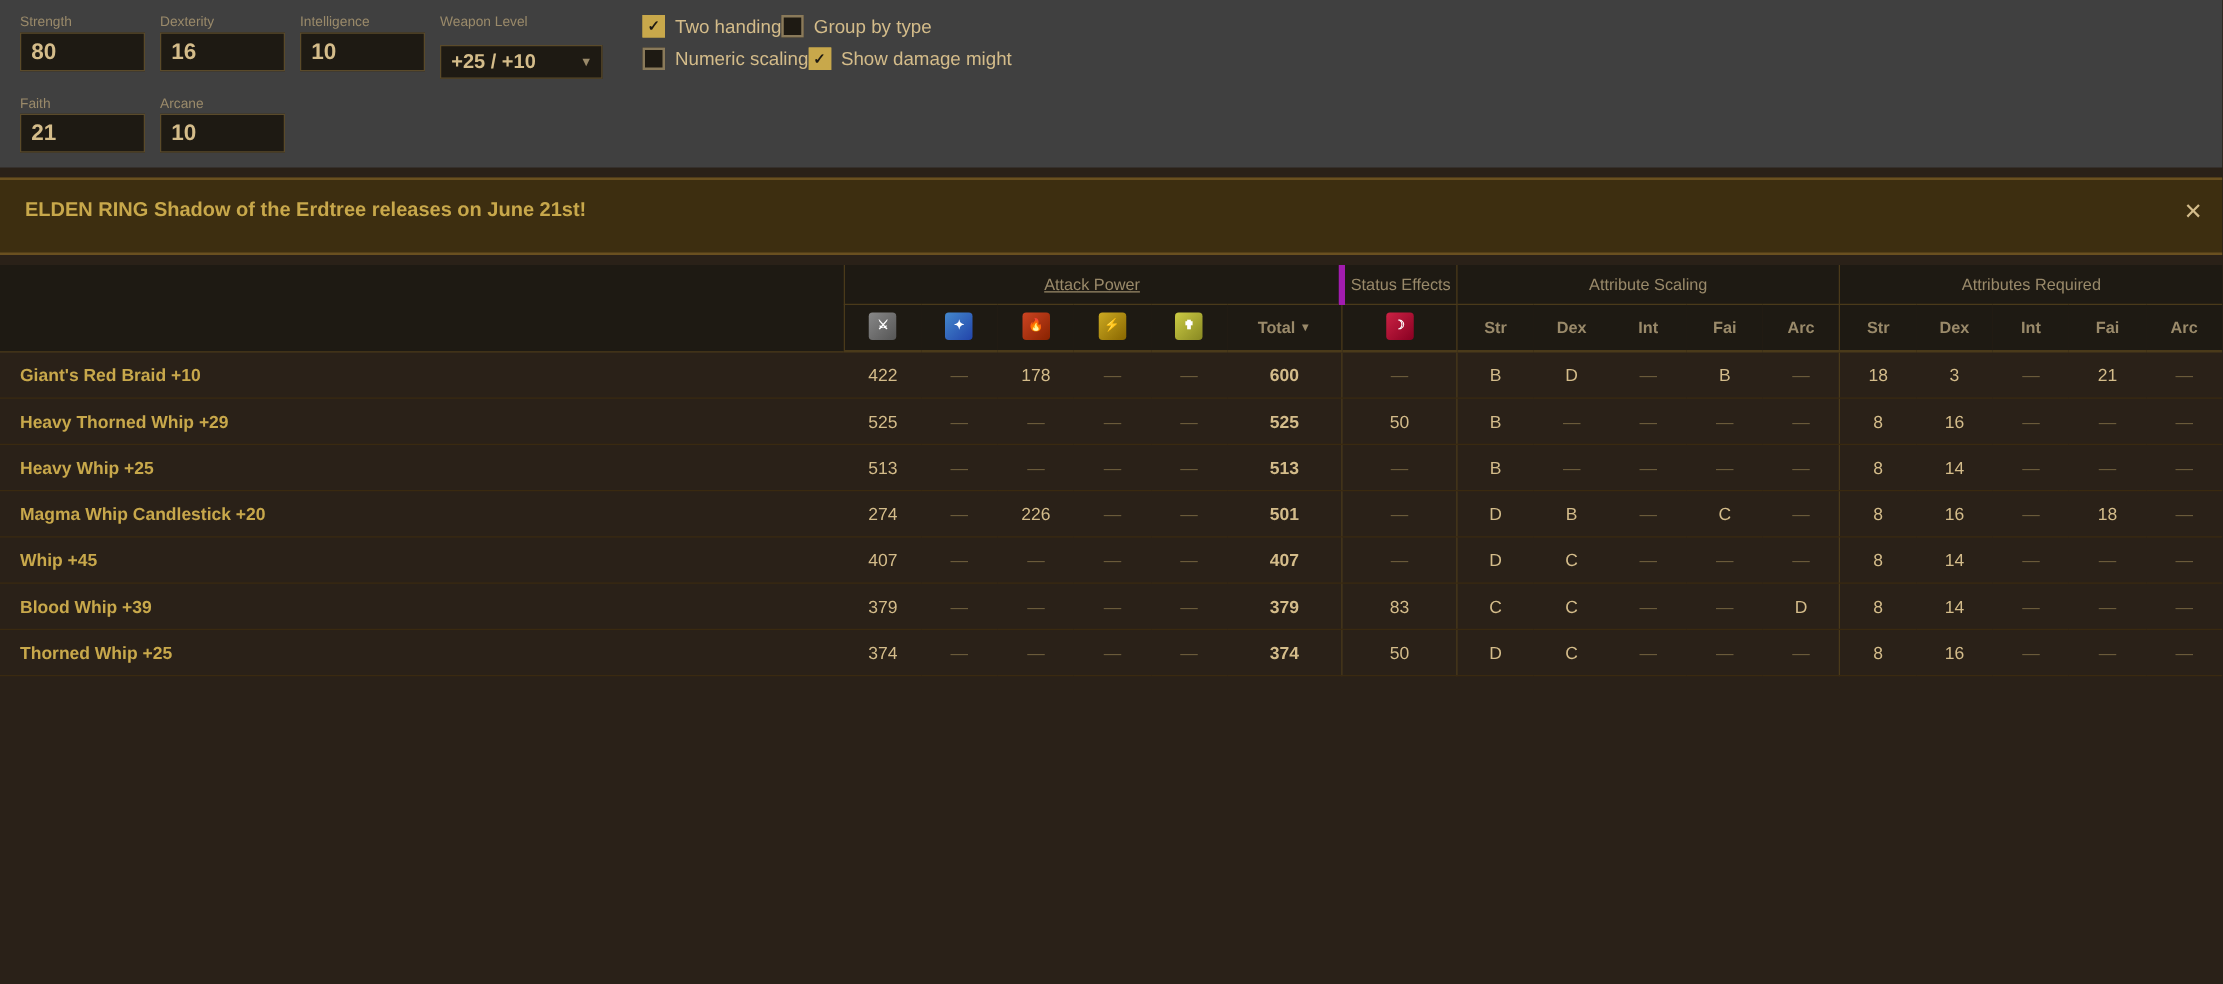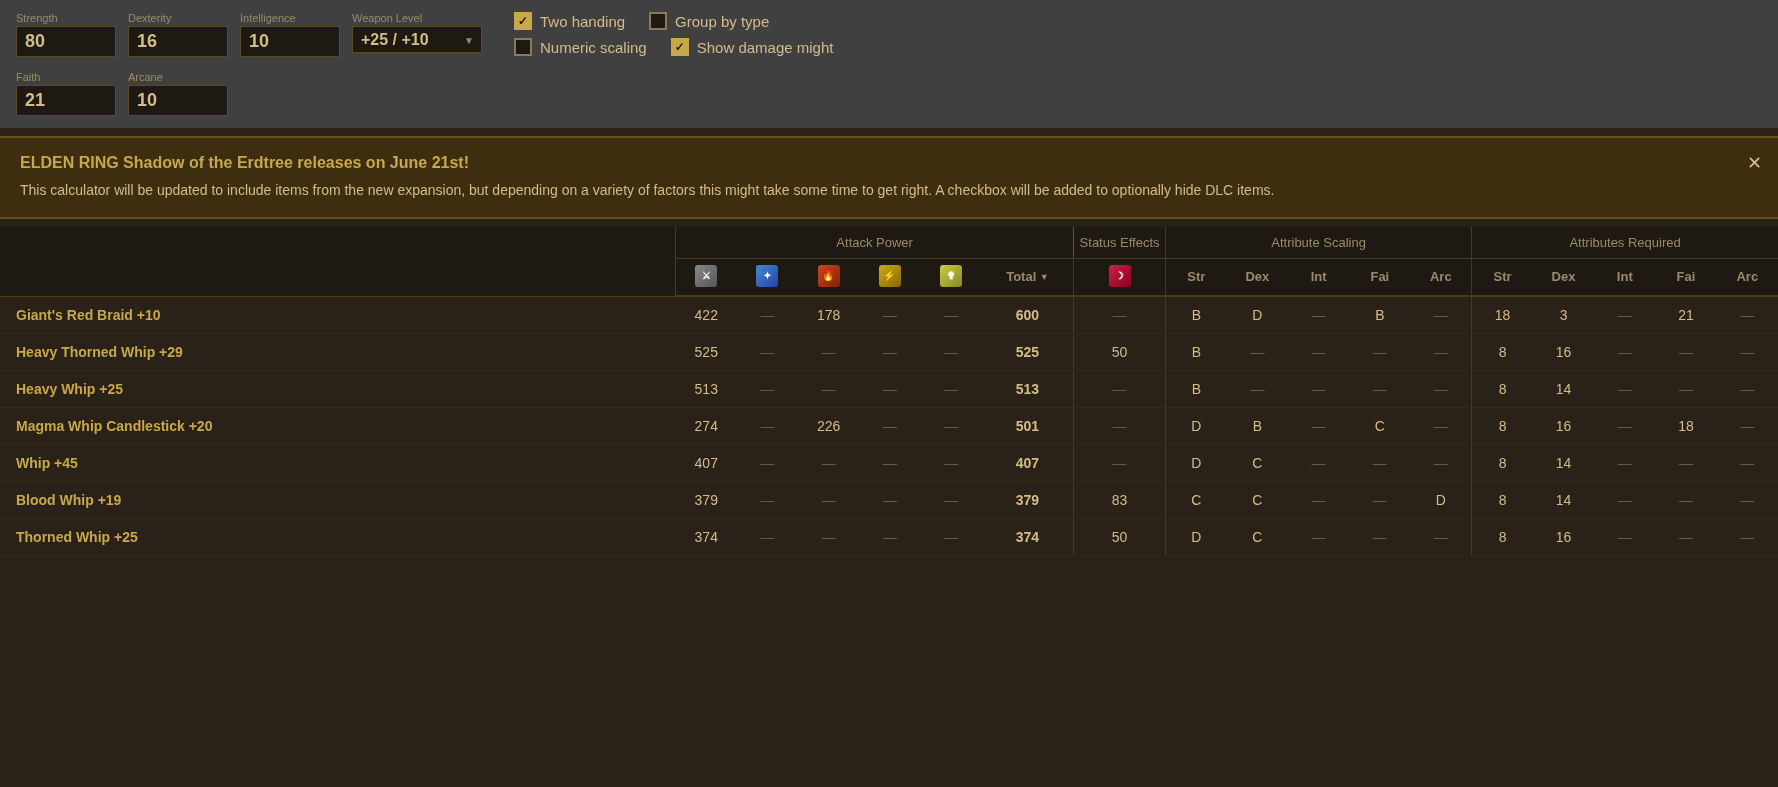--- a/index.html
+++ b/index.html
@@ -40,21 +40,21 @@
       padding: 4px 8px;
       width: 100px;
       font-size: 18px;
       font-weight: bold;
       outline: none;
     }
 
     .weapon-level-group {
       display: flex;
       flex-direction: column;
-      gap: 2px;
+      gap: 12px;
     }
 
     .weapon-level-select {
       background: #1e1a13;
       border: 1px solid #5a4a2a;
       color: #d4bc8a;
       padding: 4px 12px 4px 8px;
       font-size: 16px;
       font-weight: bold;
       outline: none;
@@ -82,21 +82,20 @@
     .checkboxes-section {
       display: flex;
       flex-direction: column;
       gap: 8px;
       margin-left: 20px;
     }
 
     .checkbox-row {
       display: flex;
       align-items: center;
-      gap: 24px;
     }
 
     .checkbox-item {
       display: flex;
       align-items: center;
       gap: 8px;
       cursor: pointer;
     }
 
     .checkbox-box {
@@ -336,30 +335,29 @@
         <span class="checkbox-label">Show damage might</span>
       </div>
     </div>
   </div>
 </div>
 
 <div class="announcement-bar">
   <div class="announcement-title">
     <span>ELDEN RING Shadow of the Erdtree releases on June 21st!</span>
   </div>
-  <div class="announcement-text">This calculator will be updated to include items from the new expansion, but depending on a variety of factors this might take some time to get right. A checkbox will be added to optionally hide DLC items.</div>
   <button class="close-btn">✕</button>
 </div>
 
 <div class="table-section">
   <table>
     <thead>
       <tr class="table-header-row">
         <th class="weapon-col" rowspan="2" style="width:38%; border-right:1px solid #4a3a1a;"></th>
-        <th colspan="6" class="attack-power-header" style="border-right:1px solid #a21caf; text-align:center;">Attack Power</th>
+        <th colspan="6" class="attack-power-header" style="border-right:5px solid #a21caf; text-align:center;text-decoration:underline;">Attack Power</th>
         <th colspan="1" class="status-header" style="border-right:1px solid #4a3a1a; text-align:center;">Status Effects</th>
         <th colspan="5" class="scaling-header" style="border-right:1px solid #4a3a1a; text-align:center;">Attribute Scaling</th>
         <th colspan="5" style="text-align:center;">Attributes Required</th>
       </tr>
       <tr class="table-subheader">
         <th style="width:40px;">
           <span class="icon-cell phys-icon">⚔</span>
         </th>
         <th style="width:40px;">
           <span class="icon-cell magic-icon">✦</span>
@@ -486,21 +484,21 @@
           <td><span class="dash">—</span></td>
           <td><span class="dash">—</span></td>
           <td style="border-right: 1px solid rgb(74, 58, 26);"><span class="dash">—</span></td>
           <td>8</td>
           <td>14</td>
           <td><span class="dash">—</span></td>
           <td><span class="dash">—</span></td>
           <td><span class="dash">—</span></td>
         </tr>
         <tr class="table-row">
-          <td class="weapon-name">Blood Whip +19</td>
+          <td class="weapon-name">Blood Whip +39</td>
           <td>379</td>
           <td><span class="dash">—</span></td>
           <td><span class="dash">—</span></td>
           <td><span class="dash">—</span></td>
           <td><span class="dash">—</span></td>
           <td class="total-col" style="border-right: 1px solid rgb(74, 58, 26);">379</td>
           <td style="border-right: 1px solid rgb(74, 58, 26);">83</td>
           <td>C</td>
           <td>C</td>
           <td><span class="dash">—</span></td>

